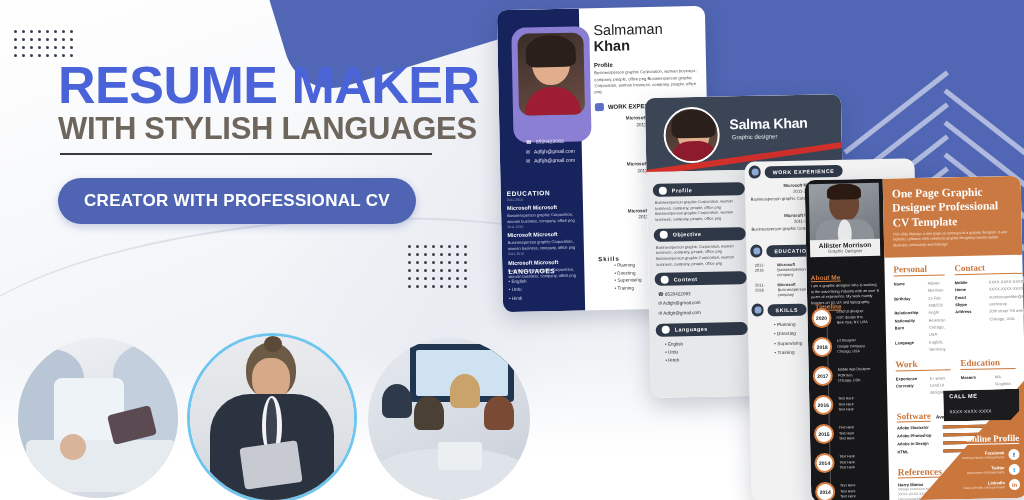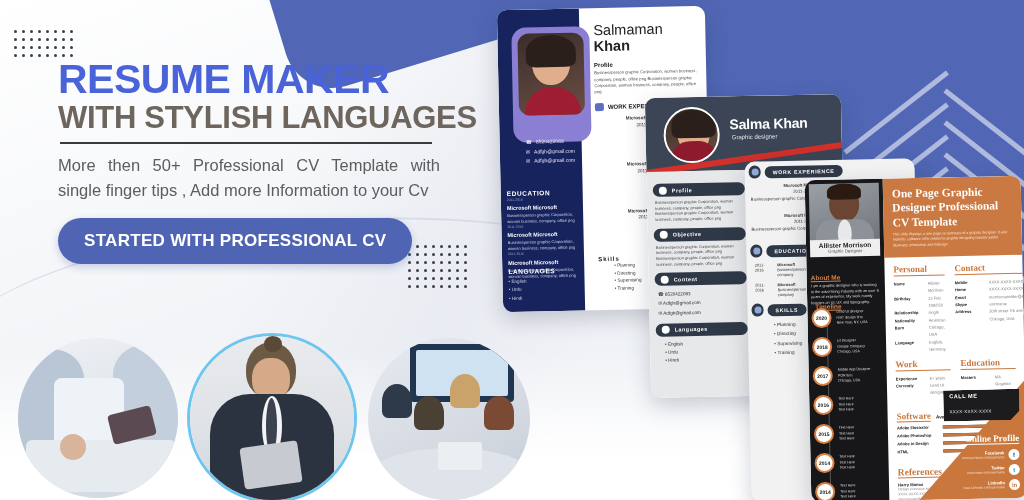--- a/index.html
+++ b/index.html
@@ -26,21 +26,21 @@
     background:linear-gradient(180deg,rgba(255,255,255,0),#ffffff 70%);}
   .swoosh{position:absolute;left:-60px;bottom:40px;width:760px;height:240px;
     border-top:2px solid rgba(200,206,218,.55);border-radius:50%;transform:rotate(-4deg);}
 
   .dots{position:absolute;display:grid;gap:5px;}
   .dots i{width:3px;height:3px;background:#3a3f4c;border-radius:50%;display:block;}
 
   
   .copy{position:absolute;left:58px;top:58px;width:430px;}
   .t1{font-size:27px;font-weight:bold;color:#4a63d8;letter-spacing:.5px;line-height:1.05;}
-  .t2{font-size:41px;font-weight:bold;color:#4a63d8;letter-spacing:-.5px;line-height:1.0;margin-top:1px;}
+  .t2{font-size:52px;font-weight:bold;color:#4a63d8;letter-spacing:-.5px;line-height:1.0;margin-top:1px;}
   .t3{font-size:31px;font-weight:bold;color:#6e655d;letter-spacing:-.3px;line-height:1.05;margin-top:2px;}
   .rule{height:2px;background:#3b3b3b;width:372px;margin:7px 0 9px 2px;}
   .sub{font-size:16.5px;color:#5d5d60;line-height:1.55;text-align:justify;width:382px;}
   .cta{margin-top:14px;display:inline-block;background:#4f65b4;color:#fff;font-size:17px;font-weight:bold;
     letter-spacing:.3px;padding:13px 26px;border-radius:26px;border:none;cursor:pointer;
     box-shadow:0 3px 8px rgba(70,90,170,.28);}
 
   
   .photo{position:absolute;border-radius:50%;overflow:hidden;}
   .photo .inner{width:100%;height:100%;position:relative;}
@@ -274,22 +274,21 @@
       <i></i>
       <i></i>
       <i></i>
       <i></i>
     </div>
 
   <div class="copy">
     <div class="t2">RESUME MAKER</div>
     <div class="t3">WITH STYLISH LANGUAGES</div>
     <div class="rule"></div>
-    <div class="sub">More then 50+ Professional CV Template with single finger tips , Add more Information to your Cv</div>
-    <button class="cta">STARTED WITH PROFESSIONAL CV</button>
+    <button class="cta">CREATOR WITH PROFESSIONAL CV</button>
   </div>
 
   <div class="photo ph-desk" style="left:18px;top:338px;width:160px;height:160px;">
     <div class="inner">
       <div class="blob" style="left:-10px;top:10px;width:70px;height:120px;background:#b9c6d6;border-radius:30px;transform:rotate(12deg);"></div>
       <div class="blob" style="right:-6px;top:6px;width:66px;height:118px;background:#c3cfdc;border-radius:30px;transform:rotate(-10deg);"></div>
       <div class="blob" style="left:36px;top:40px;width:70px;height:70px;background:#eef3f7;border-radius:8px;"></div>
       <div class="blob" style="left:8px;bottom:6px;width:150px;height:52px;background:#e6ebf0;border-radius:6px;"></div>
       <div class="blob" style="left:92px;top:72px;width:44px;height:30px;background:#5b4a52;border-radius:4px;transform:rotate(-14deg);"></div>
       <div class="blob" style="left:42px;top:96px;width:26px;height:26px;background:#d8b59a;border-radius:50%;"></div>

